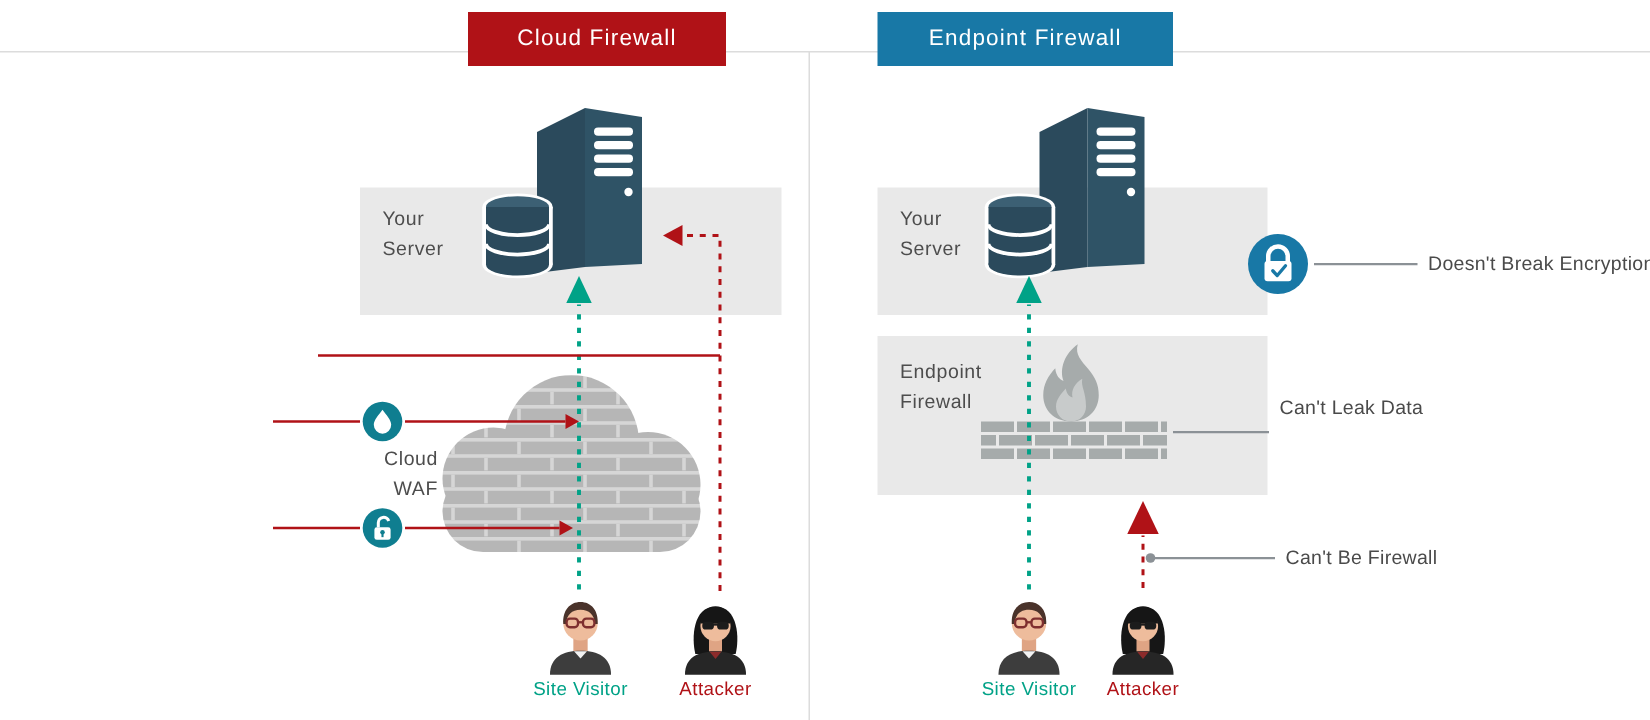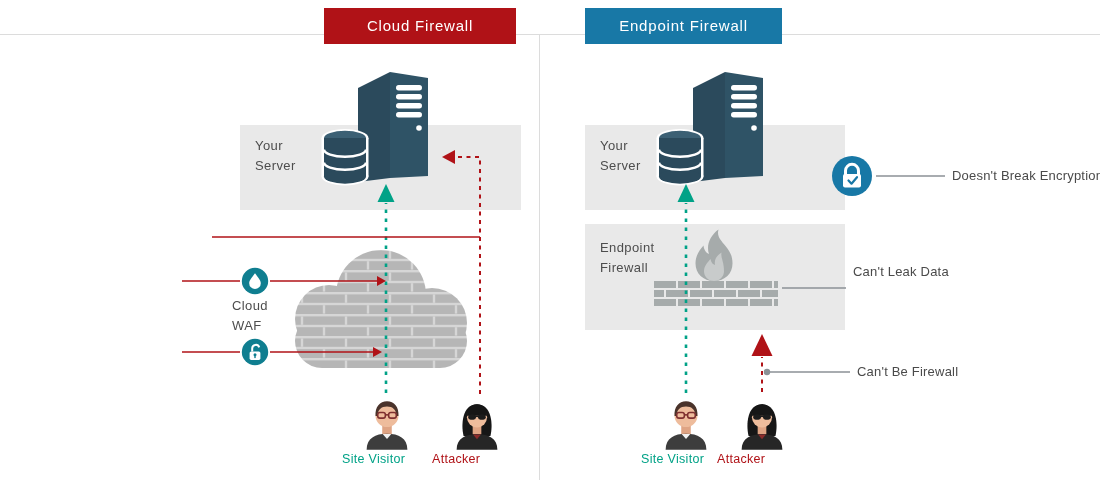--- a/index.html
+++ b/index.html
@@ -6,24 +6,24 @@
   body{font-family:"Liberation Sans",sans-serif}
   .stage{position:relative;width:1100px;height:480px;background:#fff;overflow:hidden}
   .abs{position:absolute}
   .hrule{left:0;top:34px;width:1100px;height:1px;background:var(--rule-gray,#dcdcdc)}
   .vrule{left:539px;top:34px;width:1px;height:446px;background:var(--rule-gray,#dcdcdc)}
   .badge{top:8px;height:36px;line-height:36px;text-align:center;color:#fff;font-size:15px;letter-spacing:.8px}
   .badge-red{background:var(--accent-red,#b01217)}
   .badge-blue{background:var(--accent-blue,#1878a6)}
   .graybox{background:var(--panel-gray,#e9e9e9)}
   .label{font-size:13px;line-height:1.5;color:var(--label-gray,#4d4d4d);letter-spacing:.4px}
-  .tc{text-align:left}
+  .tc{text-align:right}
   .ann{font-size:13px;letter-spacing:.2px;white-space:nowrap;line-height:16px}
   .ann-r{color:#4a4a4a}
-  .name{font-size:12.5px;letter-spacing:.3px;text-align:left;width:90px}
+  .name{font-size:12.5px;letter-spacing:.3px;text-align:center;width:90px}
   .name-v{color:var(--accent-teal,#00a287)}
   .name-a{color:var(--accent-red,#b01217)}
   .overlay{left:0;top:0;pointer-events:none}
   svg{display:block;overflow:visible}
   .f-slate{fill:var(--server-slate,#2b4a5c)}
   .f-slate2{fill:var(--server-slate-light,#2f5366)}
   .f-slate3{fill:#3c6074}
   .f-white{fill:#fff}
   .f-teal{fill:var(--accent-teal,#00a287)}
   .f-red{fill:var(--accent-red,#b01217)}
@@ -94,21 +94,21 @@
         <circle cx="49" cy="71" r="34"></circle>
         <circle cx="101" cy="47" r="45"></circle>
         <circle cx="152" cy="75" r="35"></circle>
         <rect x="15" y="66" width="172" height="54" rx="27"></rect>
       </g>
     </svg>
 
     <div class="abs label" style="left:255px;top:136px;width:62px">Your Server</div>
     <div class="abs label tc" style="left:232px;top:296px;width:60px">Cloud WAF</div>
 
-    <div class="abs badge badge-red" style="left:324px;width:192px">Cloud Firewall</div>
+    <div class="abs badge badge-red" style="left:312px;width:172px">Cloud Firewall</div>
 
     <svg class="abs" style="left:241px;top:267px;width:28px;height:28px" viewBox="0 0 28 28">
       <circle cx="14" cy="14" r="13.2" class="f-iteal"></circle>
       <path d="M14,6.2 C16.6,9.8 19.8,13 19.8,16.2 A5.8,5.9 0 0 1 8.2,16.2 C8.2,13 11.4,9.8 14,6.2 Z" class="f-white"></path>
     </svg>
 
     <svg class="abs" style="left:241px;top:338px;width:28px;height:28px" viewBox="0 0 28 28">
       <circle cx="14" cy="14" r="13.2" class="f-iteal"></circle>
       <path d="M11.2,13.5 v-3 a3.6,3.6 0 0 1 7,-1.2" class="s-white" stroke-width="2"></path>
       <rect x="8.6" y="13.5" width="10.8" height="8.4" rx="1.6" class="f-white"></rect>

